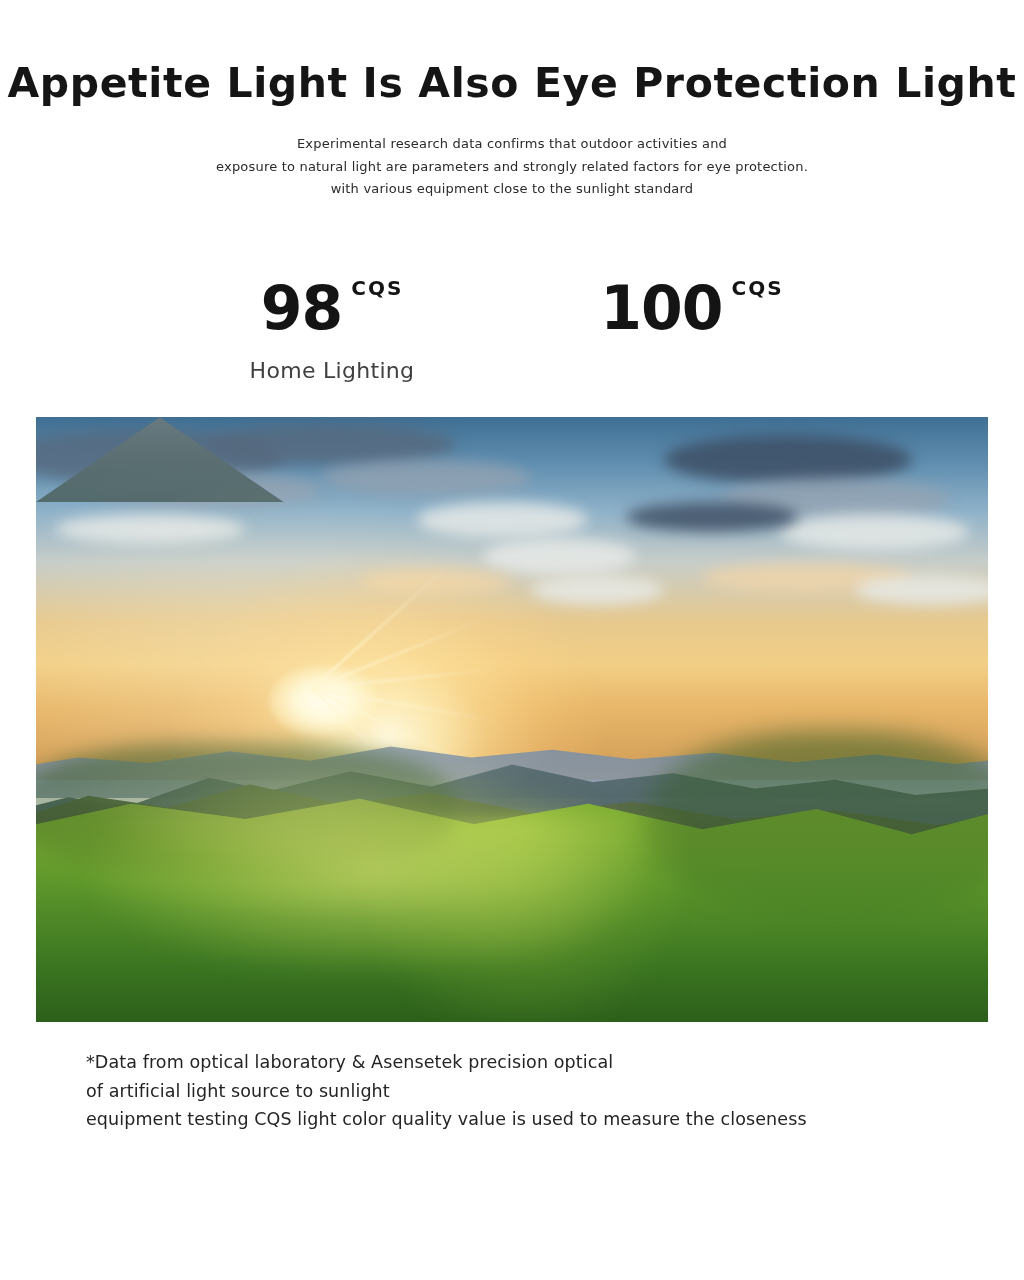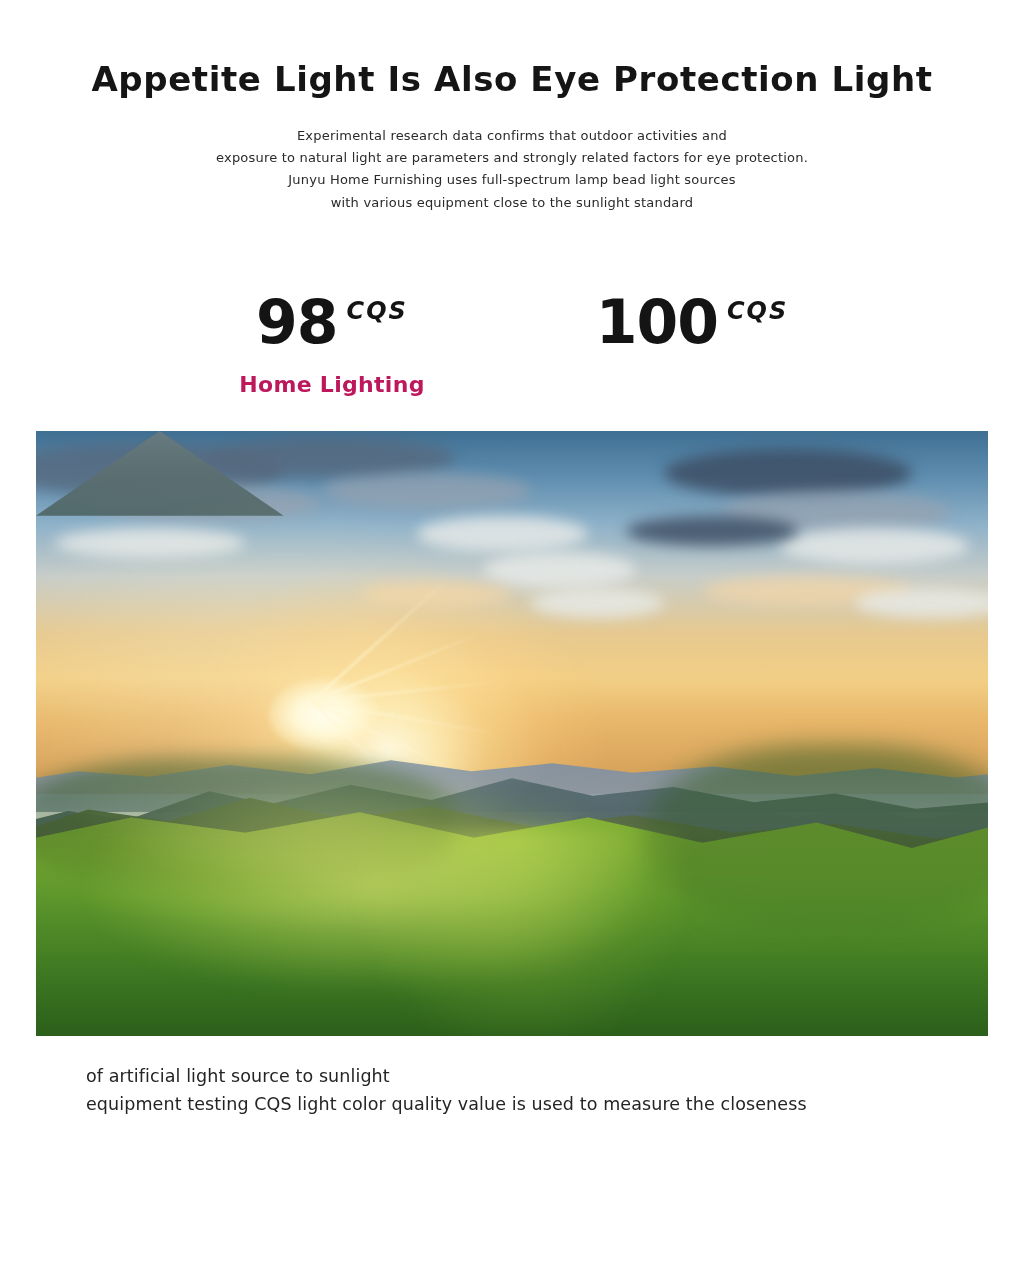--- a/index.html
+++ b/index.html
@@ -19,21 +19,21 @@
   .page {
     width: 1024px;
     height: 1280px;
     position: relative;
     box-sizing: border-box;
   }
 
   
   .headline {
     text-align: center;
-    font-size: 34px;
+    font-size: 41px;
     font-weight: 600;
     letter-spacing: 0.6px;
     color: #151515;
     margin: 0;
     padding-top: 58px;
     line-height: 1.25;
   }
 
   
   .intro {
@@ -68,33 +68,31 @@
     line-height: 1;
   }
   .stat-number {
     font-size: 60px;
     font-weight: 700;
     letter-spacing: -1px;
     color: #141414;
     line-height: 1;
   }
   .stat-unit {
-    font-size: 24px;
+    font-size: 20px;
     font-weight: 600;
     letter-spacing: 2px;
     color: #141414;
     margin-left: 9px;
-    margin-top: 7px;
-    font-style: italic;
   }
   .stat-label {
     margin-top: 20px;
     font-size: 22px;
-    font-weight: 700;
-    color: #be185d;
+    font-weight: 400;
+    color: #404040;
     letter-spacing: 0.3px;
   }
 
   
   .photo-wrap {
     margin: 34px auto 0 auto;
     width: 952px;
     height: 605px;
     position: relative;
     overflow: hidden;
@@ -292,21 +290,20 @@
 </head>
 <body>
 
 <div class="page">
 
   <h1 class="headline">Appetite Light Is Also Eye Protection Light</h1>
 
   <div class="intro">
     <span class="line">Experimental research data confirms that outdoor activities and</span>
     <span class="line">exposure to natural light are parameters and strongly related factors for eye protection.</span>
-    <span class="line">Junyu Home Furnishing uses full-spectrum lamp bead light sources</span>
     <span class="line">with various equipment close to the sunlight standard</span>
   </div>
 
   <div class="stats">
 
     <div class="stat">
       <div class="stat-value-row">
         <span class="stat-number">98</span>
         <span class="stat-unit">CQS</span>
       </div>
@@ -365,17 +362,18 @@
       <div class="grass-dark-l"></div>
       <div class="grass-dark-r"></div>
       <div class="grass-path"></div>
       <div class="grass-sun"></div>
 
       <div class="photo-grade"></div>
     </div>
   </div>
 
   <div class="footnote">
+    <span class="line">*Data from optical laboratory &amp; Asensetek precision optical</span>
     <span class="line">of artificial light source to sunlight</span>
     <span class="line">equipment testing CQS light color quality value is used to measure the closeness</span>
   </div>
 
 </div>
 
 </body></html>

